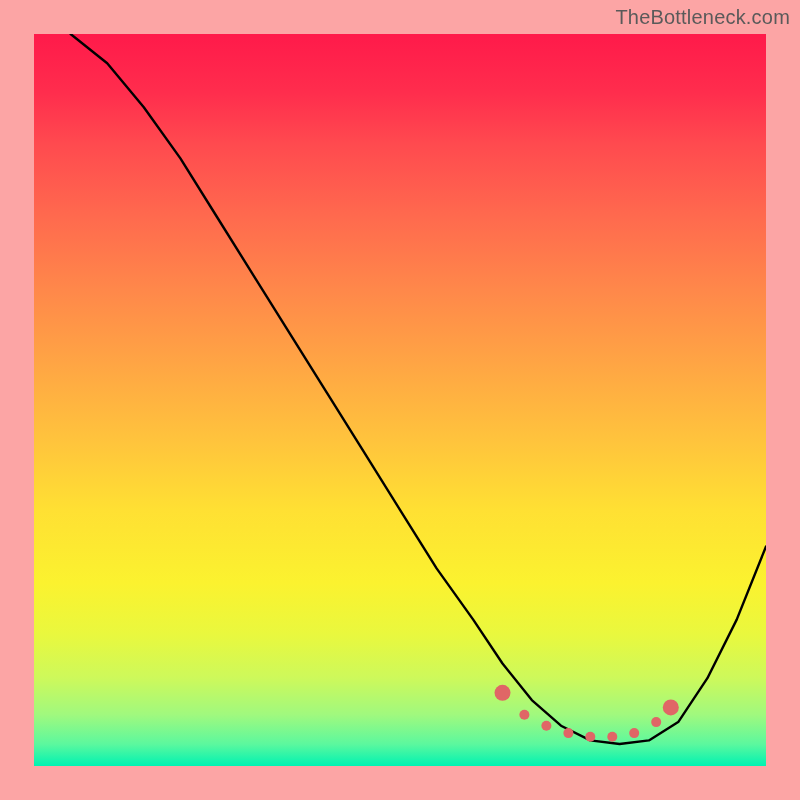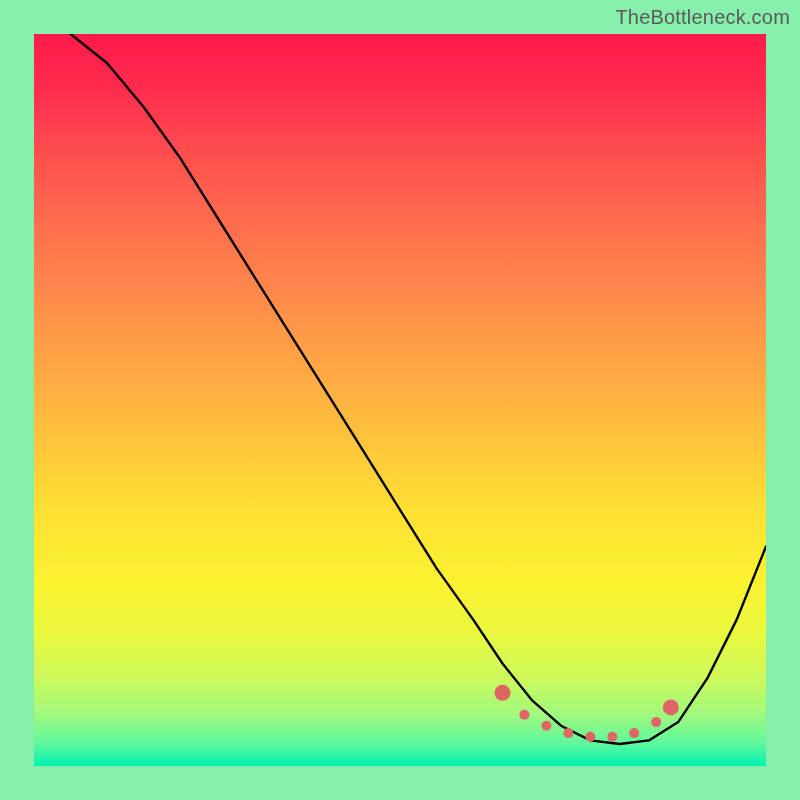--- a/index.html
+++ b/index.html
@@ -11,21 +11,21 @@
     position: relative;
     overflow: hidden;
     font-family: Arial, Helvetica, sans-serif;
   }
   .frame {
     position: absolute;
     left: 0;
     top: 0;
     width: 800px;
     height: 800px;
-    background: #86efac;
+    background: #fca5a5;
   }
   .plot-area {
     position: absolute;
     left: 34px;
     top: 34px;
     width: 732px;
     height: 732px;
     overflow: hidden;
   }
   .gradient-bg {

